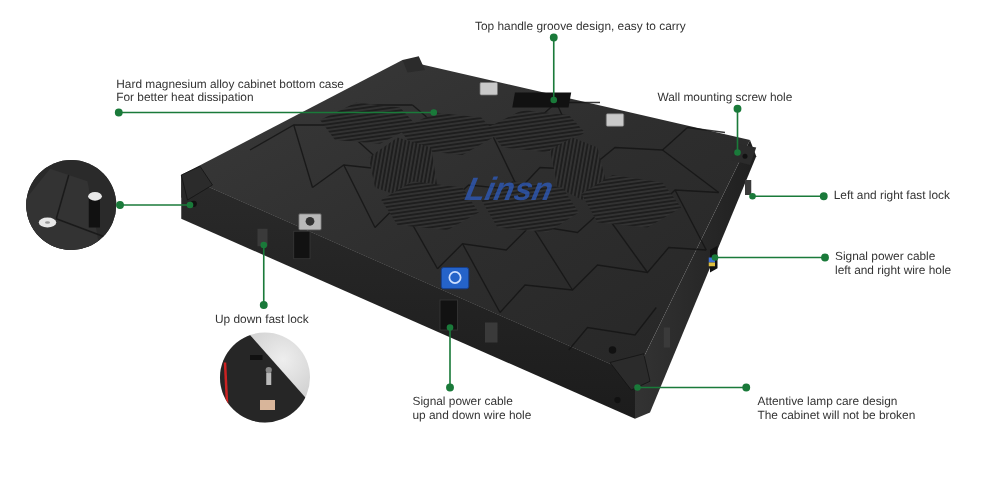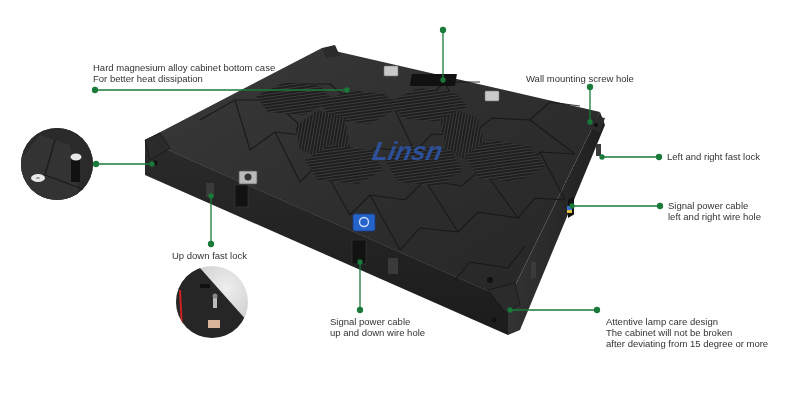--- a/index.html
+++ b/index.html
@@ -181,20 +181,23 @@
       <line x1="360" y1="262" x2="360" y2="310"></line>
         <circle cx="360" cy="310" r="2.5"></circle>
         <circle cx="360" cy="262" r="2"></circle>
 
       <line x1="510" y1="310" x2="597" y2="310"></line>
         <circle cx="597" cy="310" r="2.5"></circle>
         <circle cx="510" cy="310" r="2"></circle>
     </g>
   </svg>
 
+  <div class="label" style="left:380px; top:16px;">
+    <span>Top handle groove design, easy to carry</span>
+  </div>
 
   <div class="label" style="left:93px; top:62px;">
     <span>Hard magnesium alloy cabinet bottom case</span>
     <span>For better heat dissipation</span>
   </div>
 
   <div class="label" style="left:526px; top:73px;">
     <span>Wall mounting screw hole</span>
   </div>
 
@@ -212,16 +215,15 @@
   </div>
 
   <div class="label" style="left:330px; top:316px;">
     <span>Signal power cable</span>
     <span>up and down wire hole</span>
   </div>
 
   <div class="label" style="left:606px; top:316px;">
     <span>Attentive lamp care design</span>
     <span>The cabinet will not be broken</span>
-    <span>after deviating from 15 degree or more</span>
   </div>
 
 </div>
 
 </body></html>

